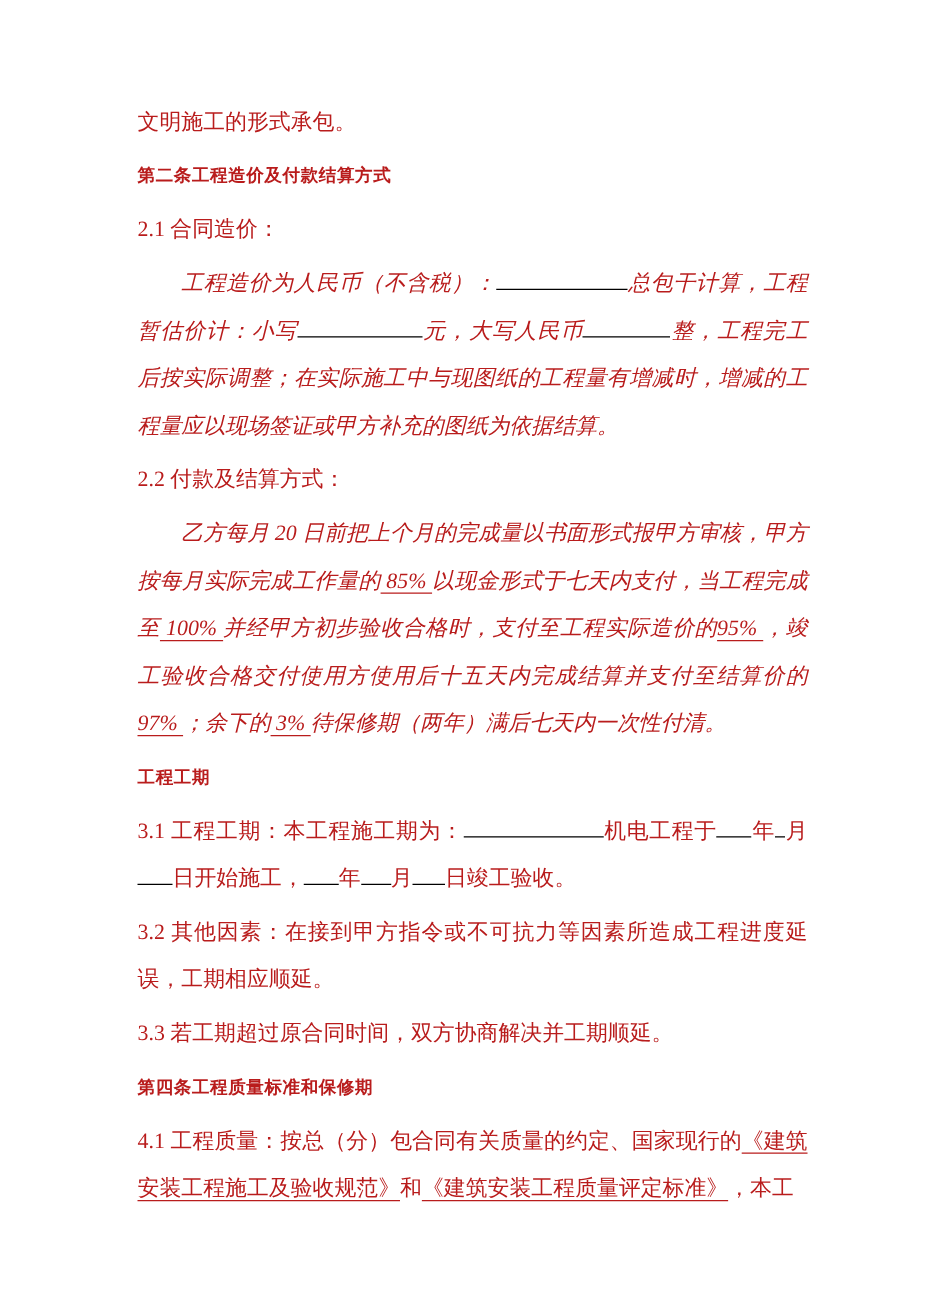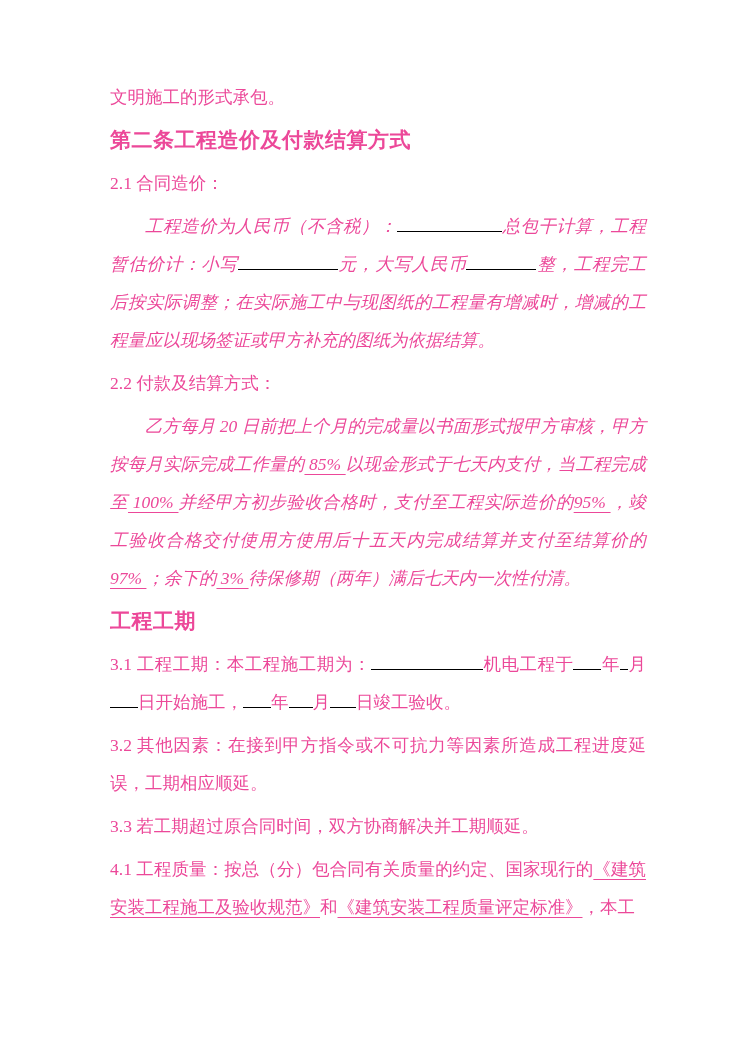--- a/index.html
+++ b/index.html
@@ -23,29 +23,29 @@
   .doc {
     position: absolute;
     left: 110px;
     top: 78px;
     width: 536px;
     font-family: "Liberation Serif", "DejaVu Serif", serif;
     font-size: 17.5px;
     line-height: 38px;
     text-align: justify;
     text-align-last: left;
-    color: #ec4899;
+    color: #b91c1c;
   }
   .doc p {
     margin: 0 0 5px 0;
   }
   .doc p.heading {
     font-weight: bold;
     font-family: "Liberation Sans", "DejaVu Sans", sans-serif;
-    font-size: 21px;
+    font-size: 14px;
     letter-spacing: 0.5px;
   }
   .doc p.indent {
     text-indent: 2em;
     font-style: italic;
   }
   .blank {
     display: inline-block;
     height: 16px;
     border-bottom: 1px solid #000000;
@@ -64,15 +64,16 @@
       <p class="body"><span>文明施工的形式承包。</span></p>
       <p class="heading"><span>第二条工程造价及付款结算方式</span></p>
       <p class="body"><span>2.1 合同造价：</span></p>
       <p class="body indent"><span>工程造价为人民币（不含税）：</span><span class="blank" style="width: 105px;"></span><span>总包干计算，工程暂估价计：小写</span><span class="blank" style="width: 100px;"></span><span>元，大写人民币</span><span class="blank" style="width: 70px;"></span><span>整，工程完工后按实际调整；在实际施工中与现图纸的工程量有增减时，增减的工程量应以现场签证或甲方补充的图纸为依据结算。</span></p>
       <p class="body"><span>2.2 付款及结算方式：</span></p>
       <p class="body indent"><span>乙方每月 20 日前把上个月的完成量以书面形式报甲方审核，甲方按每月实际完成工作量的</span><span class="uval"> 85% </span><span>以现金形式于七天内支付，当工程完成至</span><span class="uval"> 100% </span><span>并经甲方初步验收合格时，支付至工程实际造价的</span><span class="uval">95% </span><span>，竣工验收合格交付使用方使用后十五天内完成结算并支付至结算价的</span><span class="uval"> 97% </span><span>；余下的</span><span class="uval"> 3% </span><span>待保修期（两年）满后七天内一次性付清。</span></p>
       <p class="heading"><span>工程工期</span></p>
       <p class="body"><span>3.1 工程工期：本工程施工期为：</span><span class="blank" style="width: 112px;"></span><span>机电工程于</span><span class="blank" style="width: 28px;"></span><span>年</span><span class="blank" style="width: 8px;"></span><span>月</span><span class="blank" style="width: 28px;"></span><span>日开始施工，</span><span class="blank" style="width: 28px;"></span><span>年</span><span class="blank" style="width: 24px;"></span><span>月</span><span class="blank" style="width: 26px;"></span><span>日竣工验收。</span></p>
       <p class="body"><span>3.2 其他因素：在接到甲方指令或不可抗力等因素所造成工程进度延误，工期相应顺延。</span></p>
       <p class="body"><span>3.3 若工期超过原合同时间，双方协商解决并工期顺延。</span></p>
+      <p class="heading"><span>第四条工程质量标准和保修期</span></p>
       <p class="body"><span>4.1 工程质量：按总（分）包合同有关质量的约定、国家现行的</span><span class="uval">《建筑安装工程施工及验收规范》</span><span>和</span><span class="uval">《建筑安装工程质量评定标准》</span><span>，本工</span></p>
     </div>
 </div>
 
 </body></html>

